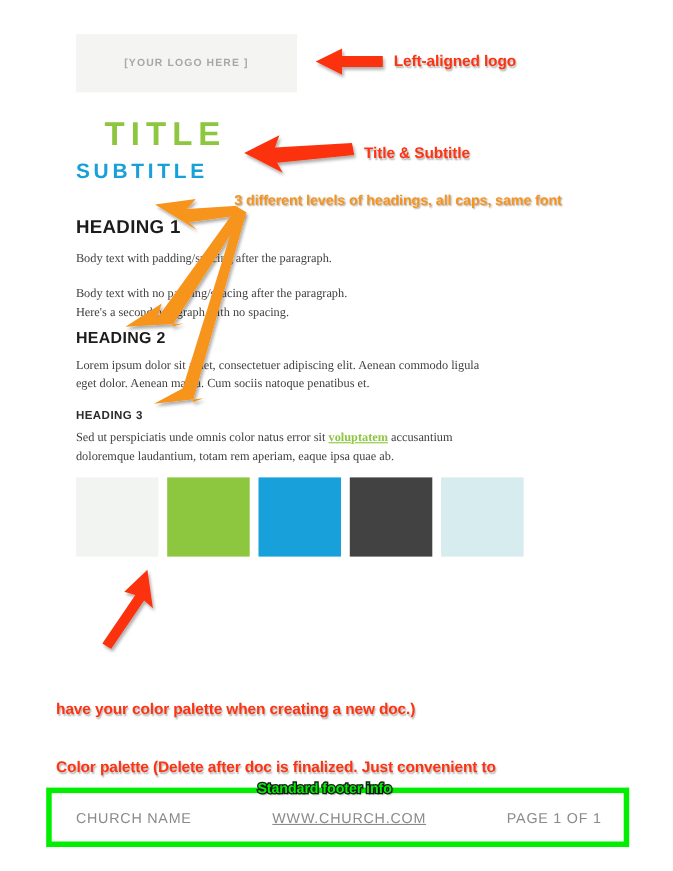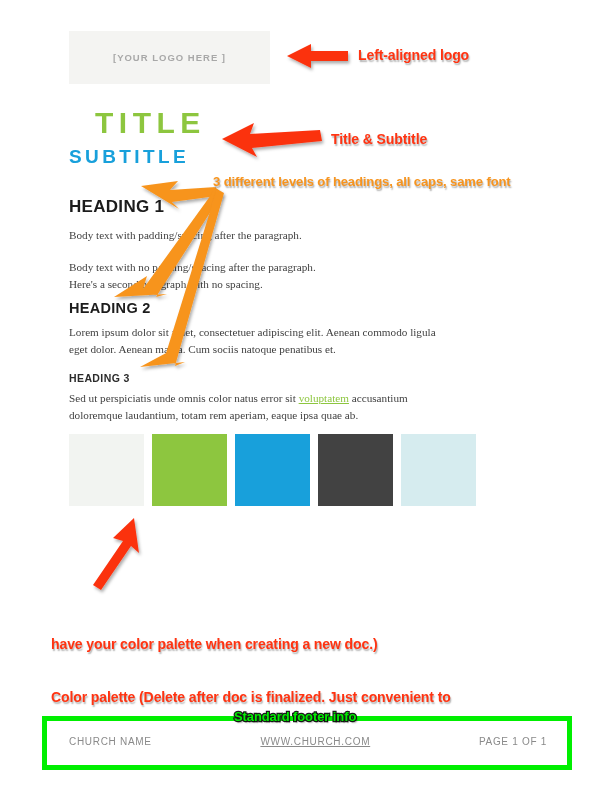--- a/index.html
+++ b/index.html
@@ -103,20 +103,21 @@
     width: 380px;
   }
   .bt-1 { left: 69px; top: 227px; }
   .bt-2 { left: 69px; top: 259px; }
   .bt-3 { left: 69px; top: 324px; }
   .bt-4 { left: 69px; top: 390px; }
 
   .inline-link {
     color: #8dc63f;
     text-decoration: underline;
+    font-weight: bold;
   }
 
   
   .swatches {
     position: absolute;
     left: 69px;
     top: 434px;
     display: flex;
     gap: 8px;
   }
@@ -138,21 +139,21 @@
   }
   .footer-inner {
     position: absolute;
     left: 69px;
     top: 736px;
     width: 478px;
     display: flex;
     align-items: flex-end;
     justify-content: space-between;
     font-family: "Liberation Sans", sans-serif;
-    font-size: 10px;
+    font-size: 13px;
     letter-spacing: 0.7px;
     color: #8a8a8a;
     font-weight: 400;
   }
   .footer-url {
     text-decoration: underline;
     color: #8a8a8a;
   }
 
   

